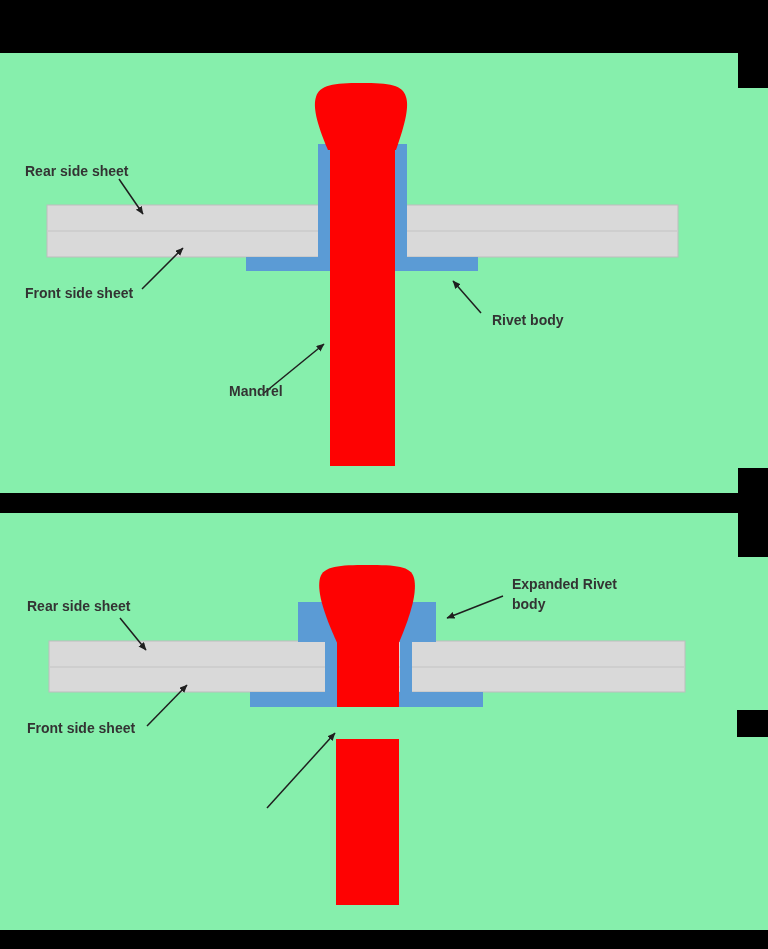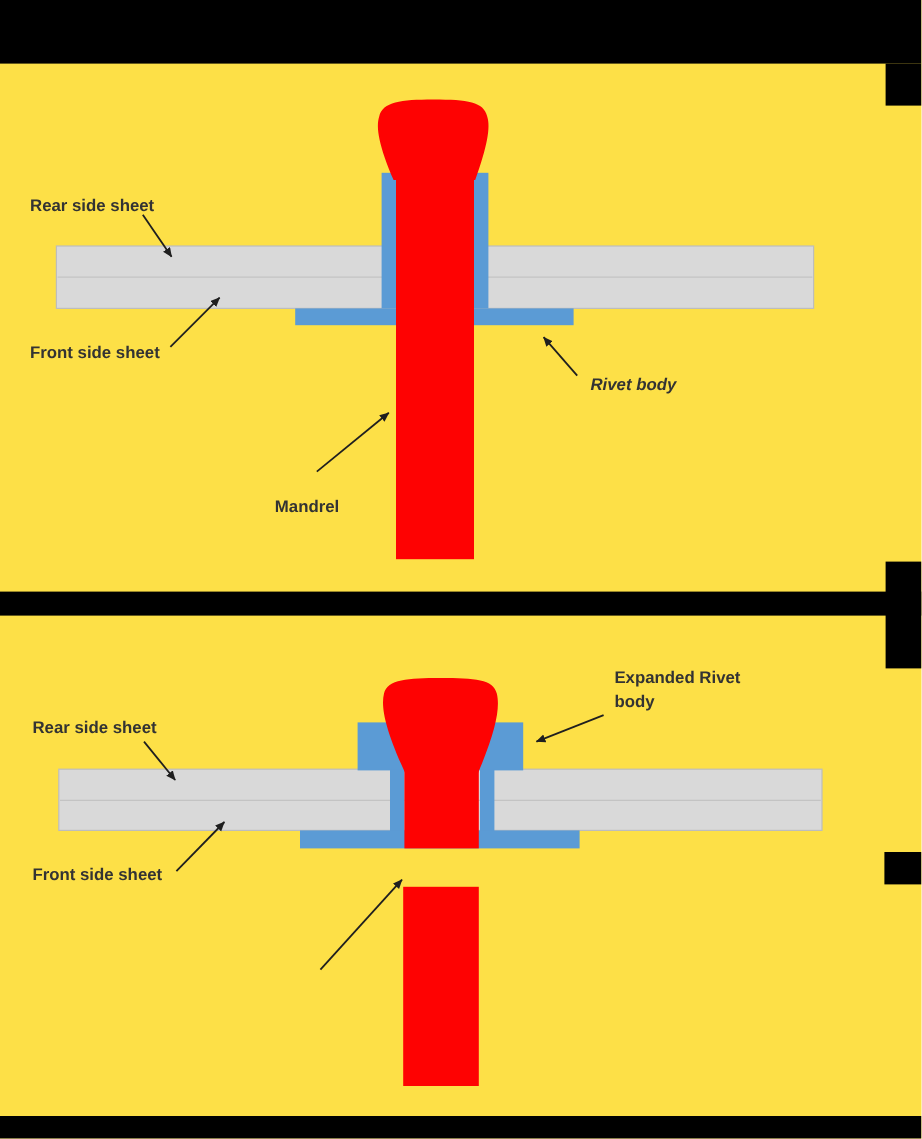--- a/index.html
+++ b/index.html
@@ -1,16 +1,16 @@
 <!DOCTYPE html>
 <html><head>
 <meta charset="utf-8">
 <style>
   html,body{margin:0;padding:0;background:#fff;}
-  #stage{position:relative;width:768px;height:949px;background:#fde047;overflow:hidden;
+  #stage{position:relative;width:768px;height:949px;background:#86efac;overflow:hidden;
          font-family:"Liberation Sans","DejaVu Sans",sans-serif;}
   #diagram-svg{position:absolute;left:0;top:0;z-index:1;}
   .black{fill:#000000;}
   .sheet{fill:#d9d9d9;stroke:#bdbdbd;stroke-width:1;}
   .midline{stroke:#c3c3c3;stroke-width:1;}
   .blue{fill:#5b9bd5;}
   .red{fill:#fe0202;}
   .arrow{stroke:#1f1f1f;stroke-width:1.5;fill:none;}
   #ah path{fill:#1f1f1f;}
   .lbl{position:absolute;z-index:2;font-size:14px;font-weight:600;color:#333333;
@@ -63,20 +63,20 @@
     <rect class="red" x="336" y="739" width="63" height="166"></rect>
 
     <line class="arrow" x1="120" y1="618" x2="146" y2="650" marker-end="url(#ah)"></line>
     <line class="arrow" x1="147" y1="726" x2="187" y2="685" marker-end="url(#ah)"></line>
     <line class="arrow" x1="503" y1="596" x2="447" y2="618" marker-end="url(#ah)"></line>
     <line class="arrow" x1="267" y1="808" x2="335" y2="733" marker-end="url(#ah)"></line>
   </svg>
 
   <div class="lbl" style="left:25px;top:161px;">Rear side sheet</div>
   <div class="lbl" style="left:25px;top:283px;">Front side sheet</div>
-  <div class="lbl" style="left:492px;top:310px;font-style:italic;">Rivet body</div>
-  <div class="lbl" style="left:229px;top:412px;">Mandrel</div>
+  <div class="lbl" style="left:492px;top:310px;">Rivet body</div>
+  <div class="lbl" style="left:229px;top:381px;">Mandrel</div>
 
   <div class="lbl" style="left:27px;top:596px;">Rear side sheet</div>
   <div class="lbl" style="left:27px;top:718px;">Front side sheet</div>
-  <div class="lbl" style="left:512px;top:554px;width:112px;">Expanded Rivet body</div>
+  <div class="lbl" style="left:512px;top:574px;width:112px;">Expanded Rivet body</div>
 
 </div>
 
 </body></html>

